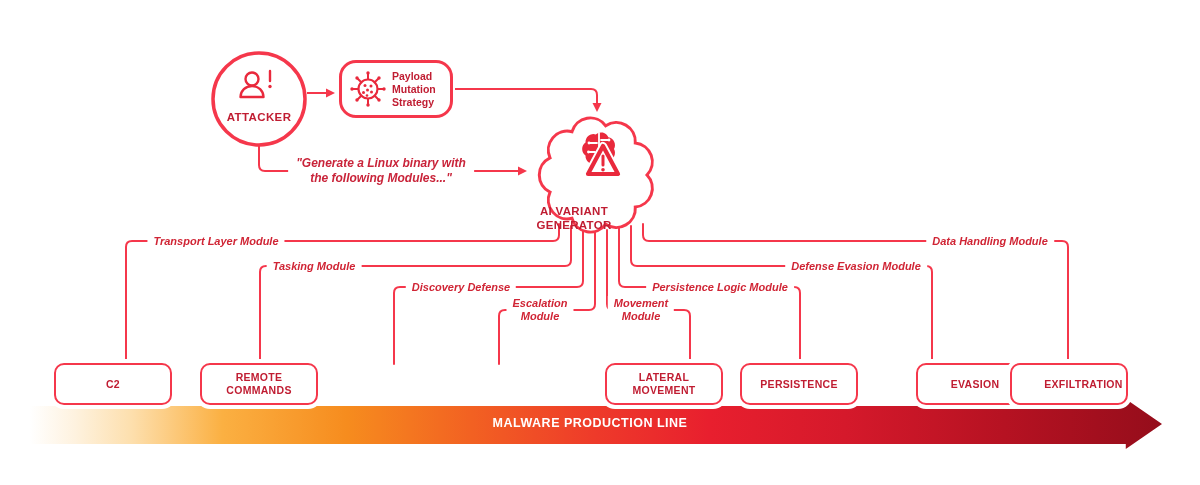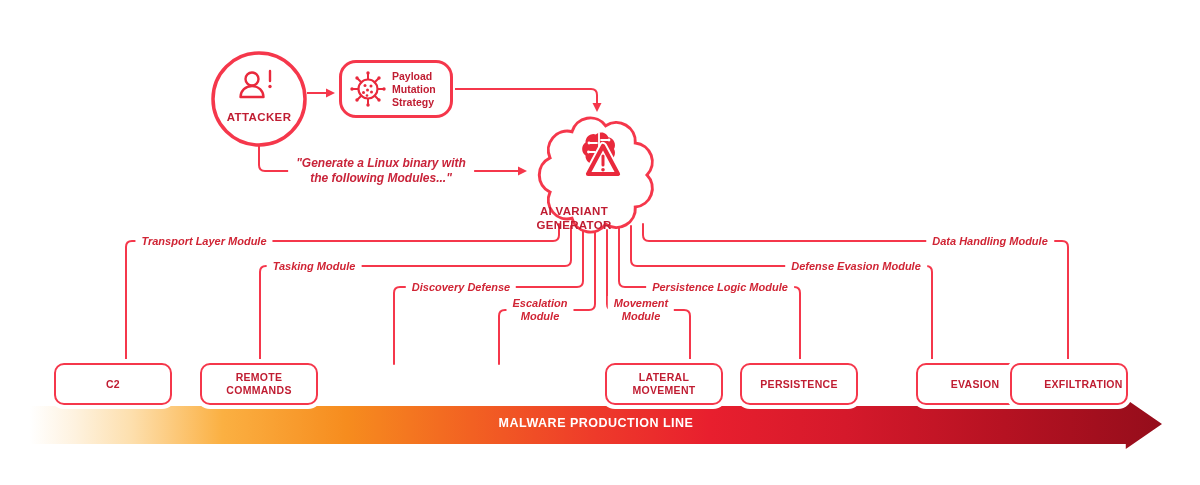--- a/index.html
+++ b/index.html
@@ -46,21 +46,21 @@
   .prod-arrow{
     position:absolute;left:30px;top:399px;width:1132px;height:50px;z-index:1;
     background:linear-gradient(90deg,
       rgba(253,235,208,0) 0%, rgba(253,226,183,.45) 4%, #FDDFAD 9%,
       #FBB042 17%, #F68C1E 28%, #F26122 39%, #EE3A2A 50%,
       #E81F2E 60%, #D5192B 72%, #B61222 86%, #950D1B 100%);
     -webkit-clip-path:polygon(0 14%,96.8% 14%,96.8% 0,100% 50%,96.8% 100%,96.8% 90%,0 90%);
     clip-path:polygon(0 14%,96.8% 14%,96.8% 0,100% 50%,96.8% 100%,96.8% 90%,0 90%);
   }
   .prod-label{
-    position:absolute;left:30px;top:416px;width:1132px;z-index:2;
+    position:absolute;left:24px;top:416px;width:1132px;z-index:2;
     text-align:center;color:#ffffff;font-weight:bold;font-size:12.5px;
     letter-spacing:.5px;
   }
 </style>
 </head>
 <body>
 
 <div class="stage">
 
   <svg class="layer-svg" width="1200" height="485" viewBox="0 0 1200 485">
@@ -184,21 +184,21 @@
 Strategy</div>
   </div>
 
   <div class="node-text attacker-text" style="left:259px;top:117px;">ATTACKER</div>
   <div class="node-text gen-text" style="left:574px;top:192px;margin-top:26px;">AI VARIANT
 GENERATOR</div>
 
   <div class="quote" style="left:381px;top:171px;">"Generate a Linux binary with
 the following Modules..."</div>
 
-  <div class="label" style="left:204px;top:241px;">Transport Layer Module</div>
+  <div class="label" style="left:216px;top:241px;">Transport Layer Module</div>
   <div class="label" style="left:314px;top:266px;">Tasking Module</div>
   <div class="label" style="left:461px;top:287px;">Discovery Defense</div>
   <div class="label" style="left:540px;top:310px;">Escalation
 Module</div>
   <div class="label" style="left:641px;top:310px;">Movement
 Module</div>
   <div class="label" style="left:720px;top:287px;">Persistence Logic Module</div>
   <div class="label" style="left:856px;top:266px;">Defense Evasion Module</div>
   <div class="label" style="left:990px;top:241px;">Data Handling Module</div>
 

